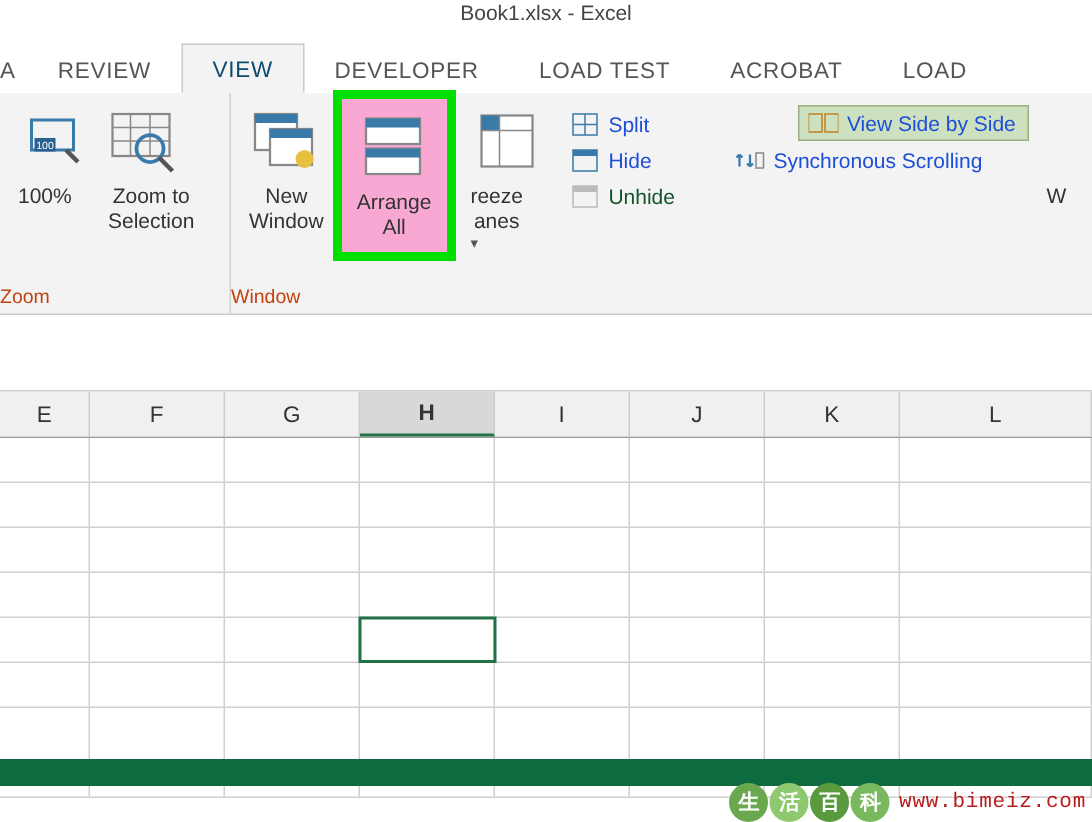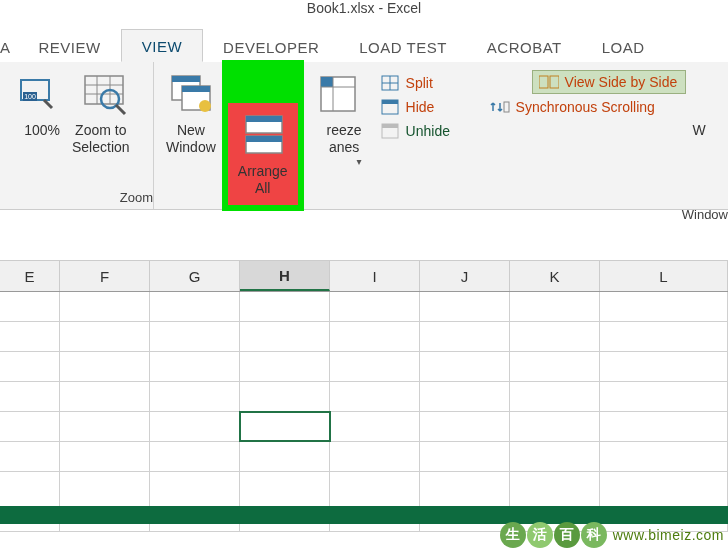--- a/index.html
+++ b/index.html
@@ -8,52 +8,52 @@
     .titlebar { height: 28px; background: #fff; border-bottom: 1px solid #fff; display: flex; justify-content: center; font-size: 14px; color: #444; }
     
     .tabs { height: 34px; background: #fff; display: flex; align-items: flex-end; padding-left: -10px; }
     .tab { padding: 8px 20px 6px; font-size: 15px; color: #555; cursor: pointer; letter-spacing: 0.5px; }
     .tab.partial-left { padding-left: 0; padding-right: 8px; }
     .tab.active { color: #0c4a6e; border: 1px solid #ccc; border-bottom: 1px solid #f3f3f3; background: #f3f3f3; }
     
     .ribbon { height: 148px; background: #f3f3f3; border-bottom: 1px solid #ccc; display: flex; }
     .ribbon-group { border-right: 1px solid #d0d0d0; display: flex; flex-direction: column; padding: 4px 0 2px; }
     .ribbon-group-buttons { flex: 1; display: flex; align-items: flex-start; padding: 0 6px; }
-    .ribbon-group-label { text-align: right; font-size: 13px; color: #404040; padding: 2px 0; }
-    
-    .big-btn { display: flex; flex-direction: column; align-items: flex-end; padding: 4px 6px; cursor: pointer; }
+    .ribbon-group-label { text-align: left; font-size: 13px; color: #c2410c; padding: 2px 0; }
+    
+    .big-btn { display: flex; flex-direction: column; align-items: flex-start; padding: 4px 6px; cursor: pointer; }
     .big-btn .icon-box { width: 48px; height: 48px; display: flex; align-items: center; justify-content: center; margin-bottom: 4px; }
     .big-btn .label { font-size: 14px; color: #333; text-align: center; line-height: 1.2; }
     
     .highlight-wrap { background: #00e000; padding: 6px; margin: -6px 0; }
-    .highlight-wrap .big-btn { background: #ef4444; padding: 8px 10px; margin-top: 37px; }
+    .highlight-wrap .big-btn { background: #f9a8d4; padding: 8px 10px; }
     
     .small-btn-col { display: flex; flex-direction: column; padding: 2px 6px; gap: 2px; }
-    .small-btn { display: flex; align-items: center; padding: 3px 6px; cursor: pointer; font-size: 14px; color: #c2410c; }
+    .small-btn { display: flex; align-items: center; padding: 3px 6px; cursor: pointer; font-size: 14px; color: #1d4ed8; }
     .small-btn.disabled { color: #14532d; }
     .small-btn.highlighted { background: #cde0c0; border: 1px solid #9ab080; margin-left: 48px; }
     .small-btn .mini-icon { width: 20px; height: 16px; margin-right: 6px; display: inline-flex; align-items: center; justify-content: center; }
     
     .formula-gap { height: 50px; background: #fff; }
     
     .col-headers { height: 32px; display: flex; background: #f0f0f0; border-top: 1px solid #ccc; border-bottom: 1px solid #999; }
     .col-header { border-right: 1px solid #ccc; display: flex; align-items: center; justify-content: center; font-size: 15px; color: #333; background: #f0f0f0; }
     .col-header.selected { background: #d8d8d8; border-bottom: 2px solid #217346; font-weight: 600; }
     
     .grid { background: #fff; }
     .row { height: 30px; display: flex; border-bottom: 1px solid #d0d0d0; }
     .cell { border-right: 1px solid #d0d0d0; }
     .cell.selected { outline: 2px solid #217346; outline-offset: -1px; }
     
     .footer-bar { position: absolute; bottom: 24px; left: 0; right: 0; height: 18px; background: #0d6b3f; }
     
     .watermark { position: absolute; bottom: 0; right: 4px; display: flex; align-items: center; gap: 6px; }
     .wm-logo { display: flex; gap: 1px; }
     .wm-char { width: 26px; height: 26px; border-radius: 50%; display: flex; align-items: center; justify-content: center; font-size: 14px; font-weight: bold; color: #fff; }
-    .wm-url { font-size: 14px; color: #4d7c0f; letter-spacing: 0.5px; }
+    .wm-url { font-size: 14px; color: #b91c1c; letter-spacing: 0.5px; font-family: Liberation Mono, monospace; }
     
     
     .cw { width: 90px; }
     .cw-first { width: 60px; }
     
     svg { display: block; }
   </style>
 </head>
 <body>
 

